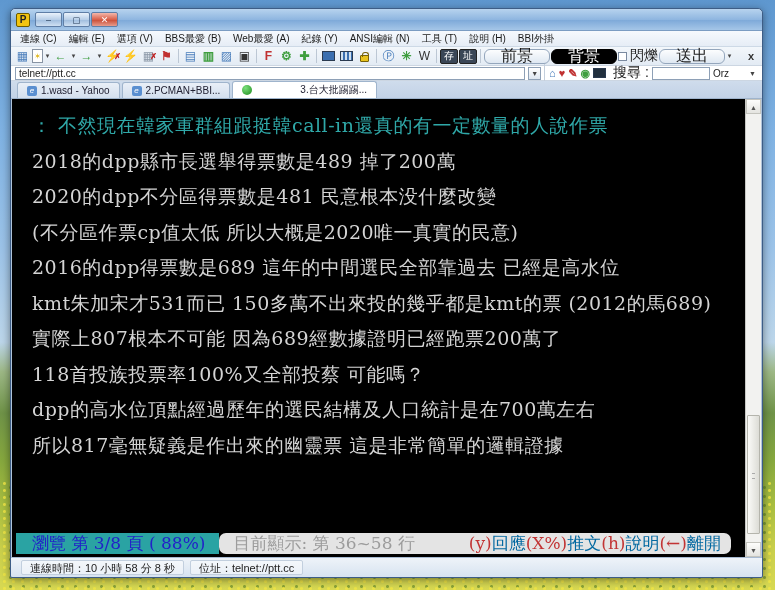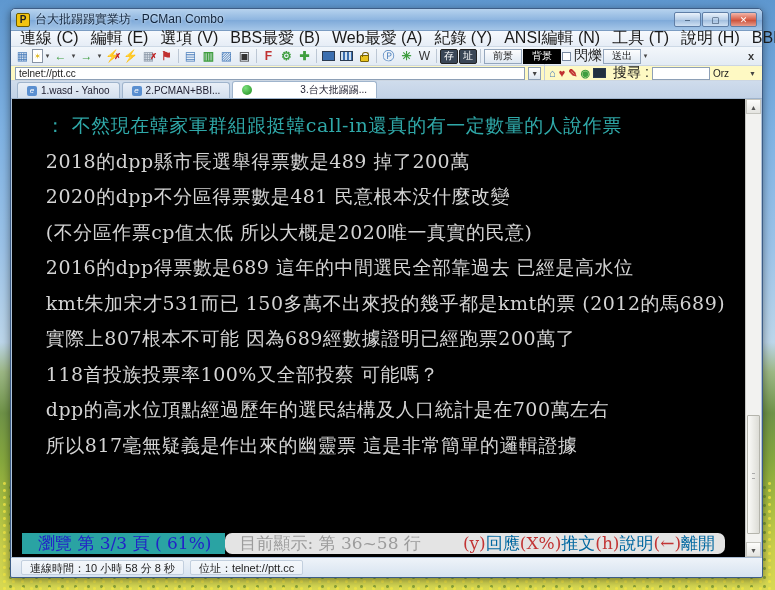--- a/index.html
+++ b/index.html
@@ -41,21 +41,21 @@
   .win-controls { display:flex; gap:1px; }
   .win-btn { width:27px; height:15px; font-size:9px; line-height:14px; text-align:center;
     color:#243a55; background:linear-gradient(180deg,#eaf2fb,#b9cfe8 50%,#9dbbdd 51%,#cfe0f2);
     border:1px solid #5f7ea6; border-radius:2px; cursor:default; }
   .win-btn.close { background:linear-gradient(180deg,#f3b7ab,#d9604a 50%,#c84a33 51%,#e79c8c); color:#fff; }
 
   .menubar {
     height:16px; display:flex; align-items:center; gap:2px; padding:0 4px;
     background:linear-gradient(180deg,#f6f9fd,#e6edf6); border-bottom:1px solid #cdd9e6;
   }
-  .menu-item { font-size:16px; color:#1a1a1a; padding:12px 5px; white-space:nowrap; }
+  .menu-item { font-size:10px; color:#1a1a1a; padding:12px 5px; white-space:nowrap; }
 
   .toolbar {
     height:19px; display:flex; align-items:center; gap:1px; padding:0 3px;
     background:linear-gradient(180deg,#f3f7fb,#e3ebf4); border-bottom:1px solid #ccd6e2;
   }
   .tb-ic { width:17px; height:16px; display:inline-flex; align-items:center; justify-content:center;
     font-size:12px; line-height:16px; border-radius:2px; cursor:default; }
   .tb-sep { width:1px; height:14px; background:#bcc7d4; margin:0 2px; }
   .dd { font-size:7px; color:#444; width:7px; text-align:center; }
   .g-blue { color:#4a7ebb; } .g-green { color:#3f9e3f; font-weight:bold; }
@@ -66,30 +66,30 @@
   .ic-mon { width:13px; height:10px; border:1px solid #2a3a50; background:#3b6fb0; display:inline-block; }
   .ic-mon.grid { background:repeating-linear-gradient(90deg,#cfe0f0 0 2px,#3b6fb0 2px 4px); }
   .ic-mon.dark { background:#22303e; }
   .ic-lock { width:9px; height:7px; background:#e8c31e; border:1px solid #77620a; border-radius:1px; position:relative; display:inline-block; margin-top:4px;}
   .ic-lock::before { content:""; position:absolute; left:1px; top:-4px; width:5px; height:4px;
     border:1px solid #77620a; border-bottom:none; border-radius:3px 3px 0 0; }
   .with-x { position:relative; }
   .with-x::after { content:"✗"; position:absolute; right:0; bottom:-1px; font-size:8px; color:#c02020; font-weight:bold; }
   .tb-txtbtn { height:15px; padding:0 3px; font-size:10px; background:#3a4656; color:#fff;
     border:1px solid #222; border-radius:2px; display:inline-flex; align-items:center; }
-  .tb-btn { height:15px; padding:0 8px; font-size:10px; color:#1a1a1a;
-    background:linear-gradient(180deg,#fcfdfe,#dfe8f2); border:1px solid #94a6bc; border-radius:0;
+  .tb-btn { height:15px; padding:0 16px; font-size:16px; color:#1a1a1a;
+    background:linear-gradient(180deg,#fcfdfe,#dfe8f2); border:1px solid #94a6bc; border-radius:6px;
     display:inline-flex; align-items:center; }
   .tb-btn.pressed { background:#000; color:#fff; border-color:#000; }
   .chk { width:9px; height:9px; border:1px solid #7a8aa0; background:#fff; display:inline-block; margin-right:2px; }
   .lbl { font-size:14px; color:#1a1a1a; }
   .tb-close { margin-left:auto; font-size:11px; font-weight:bold; color:#333; padding:0 5px; }
 
   .addressbar { height:15px; display:flex; align-items:center; gap:3px; padding:0 4px;
-    background:#fef9c3; border-bottom:1px solid #ccd6e2; }
+    background:#ffffff; border-bottom:1px solid #ccd6e2; }
   .addr-input { flex:1; height:13px; font-size:10px; font-family:"Liberation Sans",sans-serif;
     border:1px solid #8ea0b6; background:#fff; padding:0 3px; color:#222; }
   .addr-dd { width:13px; height:13px; border:1px solid #8ea0b6; background:linear-gradient(180deg,#fff,#dde6f0);
     font-size:7px; text-align:center; line-height:12px; color:#444; }
   .addr-icons { display:flex; align-items:center; gap:3px; padding:0 4px; border-left:1px solid #c4cfdc; }
   .a-ic { font-size:11px; line-height:13px; }
   .search-input { width:58px; height:13px; border:1px solid #8ea0b6; background:#fff; font-size:10px; padding:0 2px;}
   .orz { display:flex; align-items:center; gap:20px; font-size:10px; color:#222; padding-right:2px;}
 
   .tabbar { height:18px; display:flex; align-items:flex-end; gap:2px; padding:0 6px;
@@ -98,21 +98,21 @@
     background:linear-gradient(180deg,#e9eff7,#d3dfee); border:1px solid #9fb4cc; border-bottom:none;
     border-radius:3px 3px 0 0; font-size:10px; color:#223; white-space:nowrap; }
   .tab.active { background:#fff; height:17px;gap:48px; }
   .tab-ic { width:10px; height:10px; border-radius:2px; background:#5a8fd0; color:#fff;
     font-size:8px; line-height:10px; text-align:center; font-style:italic; }
   .tab-ic.dot { border-radius:50%; background:radial-gradient(circle at 35% 30%, #7ce07c, #1d8a1d); }
 
   
   .term-row { flex:1; display:flex; background:#b0c4da; padding:0 1px; min-height:0; }
   .terminal { flex:1; background:#000; display:flex; flex-direction:column;
-    font-family:"DejaVu Serif","Liberation Serif",serif; overflow:hidden;align-items:center; }
+    font-family:"DejaVu Serif","Liberation Serif",serif; overflow:hidden; }
   .term-lines { flex:1; padding:9px 6px 0 20px; }
   .tline { font-size:19px; line-height:35.5px; white-space:nowrap; letter-spacing:.5px; }
   .ln-quote { color:#2fa8a8; }
   .ln-text { color:#d4d4d4; }
 
   .bbs-bar { display:flex; align-items:stretch; height:21px; margin:0 14px 3px 4px;
     font-size:17px; line-height:21px; white-space:nowrap; }
   .bbs-browse { background:#2aa3a3; color:#2222c8; padding:0 14px 0 16px; }
   .bbs-rest { flex:1; background:#e4e4e4; display:flex; align-items:center; padding:0 10px 0 14px;border-radius:7px; }
   .bbs-current { color:#9c9c9c; margin-right:42px; }
@@ -136,21 +136,20 @@
   .sb-pane { padding:0 8px; border:1px solid #c2cfde; border-radius:2px; background:rgba(255,255,255,.45);
     height:15px; line-height:14px; }
 </style>
 </head>
 <body>
 
 <div class="window">
 
   <div class="titlebar">
     <div class="app-icon">P</div>
-    <div class="title-text">台大批踢踢實業坊 - PCMan Combo</div>
     <div class="win-controls">
       <div class="win-btn">‒</div>
       <div class="win-btn">▢</div>
       <div class="win-btn close">✕</div>
     </div>
   </div>
 
   <div class="menubar">
     <span class="menu-item">連線 (C)</span>
     <span class="menu-item">編輯 (E)</span>
@@ -254,21 +253,21 @@
         <div class="tline ln-text">(不分區作票cp值太低 所以大概是2020唯一真實的民意)</div>
         <div class="tline ln-text">2016的dpp得票數是689 這年的中間選民全部靠過去 已經是高水位</div>
         <div class="tline ln-text">kmt朱加宋才531而已 150多萬不出來投的幾乎都是kmt的票 (2012的馬689)</div>
         <div class="tline ln-text">實際上807根本不可能 因為689經數據證明已經跑票200萬了</div>
         <div class="tline ln-text">118首投族投票率100%又全部投蔡 可能嗎？</div>
         <div class="tline ln-text"></div>
         <div class="tline ln-text">dpp的高水位頂點經過歷年的選民結構及人口統計是在700萬左右</div>
         <div class="tline ln-text">所以817毫無疑義是作出來的幽靈票 這是非常簡單的邏輯證據</div>
       </div>
       <div class="bbs-bar">
-        <span class="bbs-browse">瀏覽 第 3/3 頁 ( 61%)</span>
+        <span class="bbs-browse">瀏覽 第 3/8 頁 ( 88%)</span>
         <span class="bbs-rest">
           <span class="bbs-current">目前顯示: 第 36~58 行</span>
           <span class="bbs-keys"><span class="key-accent">(y)</span><span class="key-text">回應</span><span class="key-accent">(X%)</span><span class="key-text">推文</span><span class="key-accent">(h)</span><span class="key-text">說明</span><span class="key-accent">(←)</span><span class="key-text">離開</span></span>
         </span>
       </div>
     </div>
     <div class="scrollbar">
       <div class="sb-arrow">▲</div>
       <div class="sb-thumb"></div>
       <div class="sb-arrow down">▼</div>

